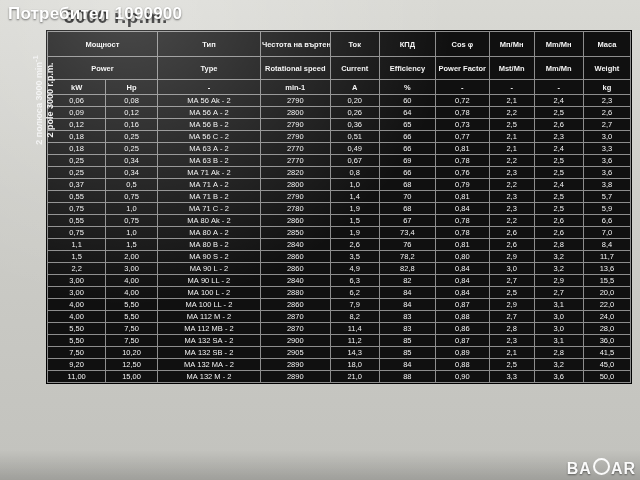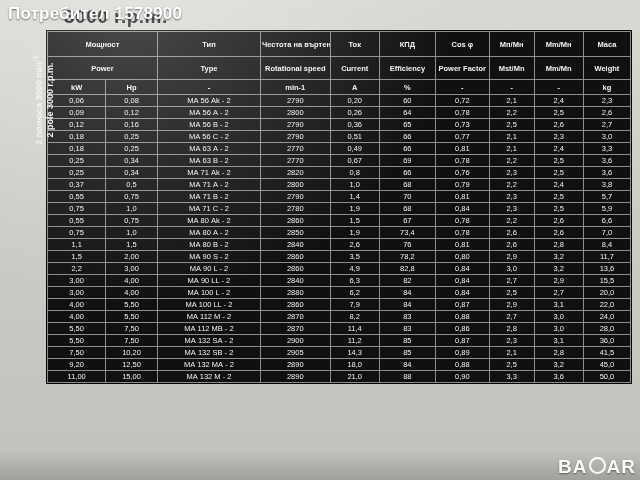--- a/index.html
+++ b/index.html
@@ -87,21 +87,21 @@
   col.c3{width:62px}
   col.c4{width:44px}
   col.c5{width:50px}
   col.c6{width:48px}
   col.c7{width:40px}
   col.c8{width:44px}
   col.c9{width:42px}
   .bazaar{
     position:absolute;right:4px;bottom:2px;
     z-index:50;
-    color:#ffffff;font-weight:bold;font-size:19px;
+    color:#ffffff;font-weight:bold;font-size:16px;
     letter-spacing:1px;
     text-shadow:0 1px 2px rgba(0,0,0,.5);
     opacity:.95;
   }
   .bazaar .oo{
     display:inline-block;
     border:2px solid #fff;border-radius:50%;
     width:13px;height:13px;
     vertical-align:-1px;
     margin:0 1px;
@@ -470,15 +470,15 @@
               <td>50,0</td>
             </tr>
           </tbody>
       </table>
     </div>
 
     <div class="glare"></div>
     <div class="bottomshade"></div>
   </div>
 
-  <div class="watermark-top">Потребител 1578900</div>
+  <div class="watermark-top">Потребител 1090900</div>
   <div class="bazaar">BA<span class="oo"></span>AR</div>
 </div>
 
 </body></html>

